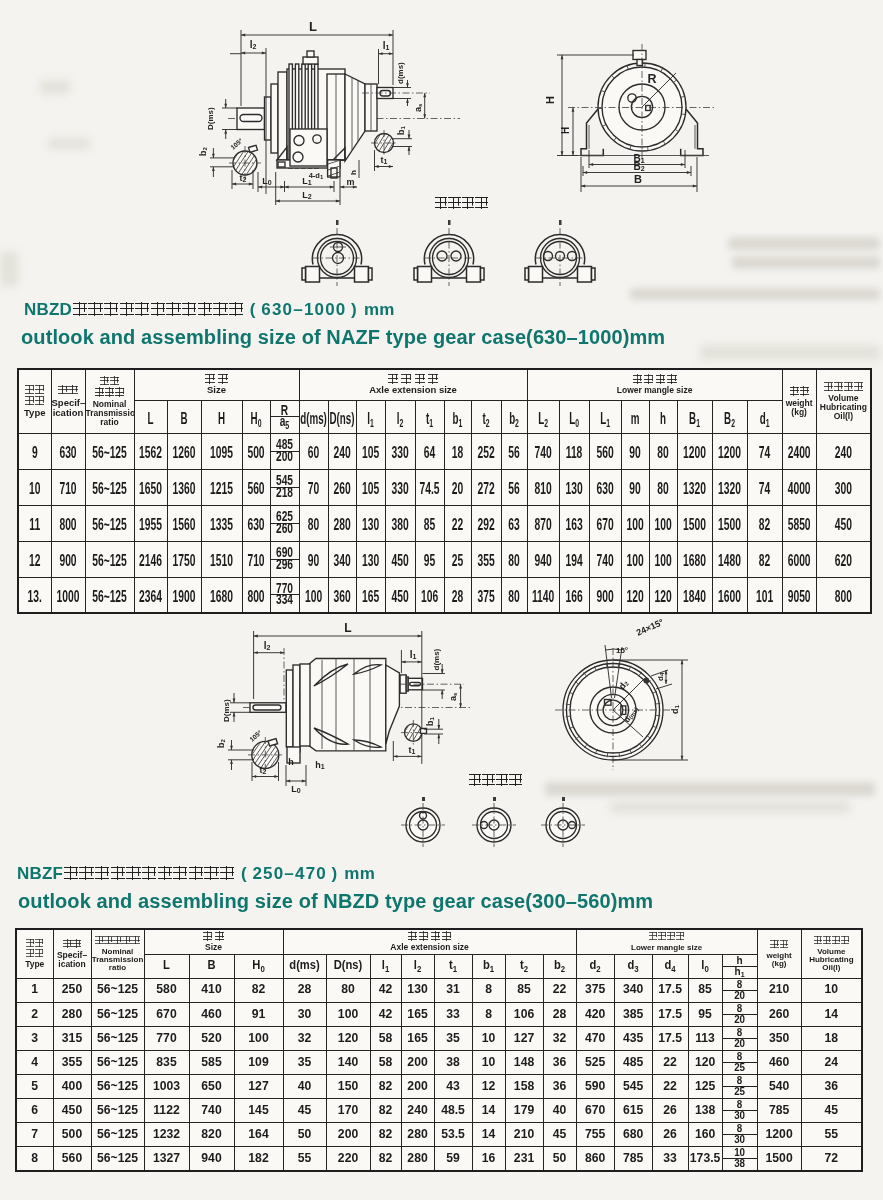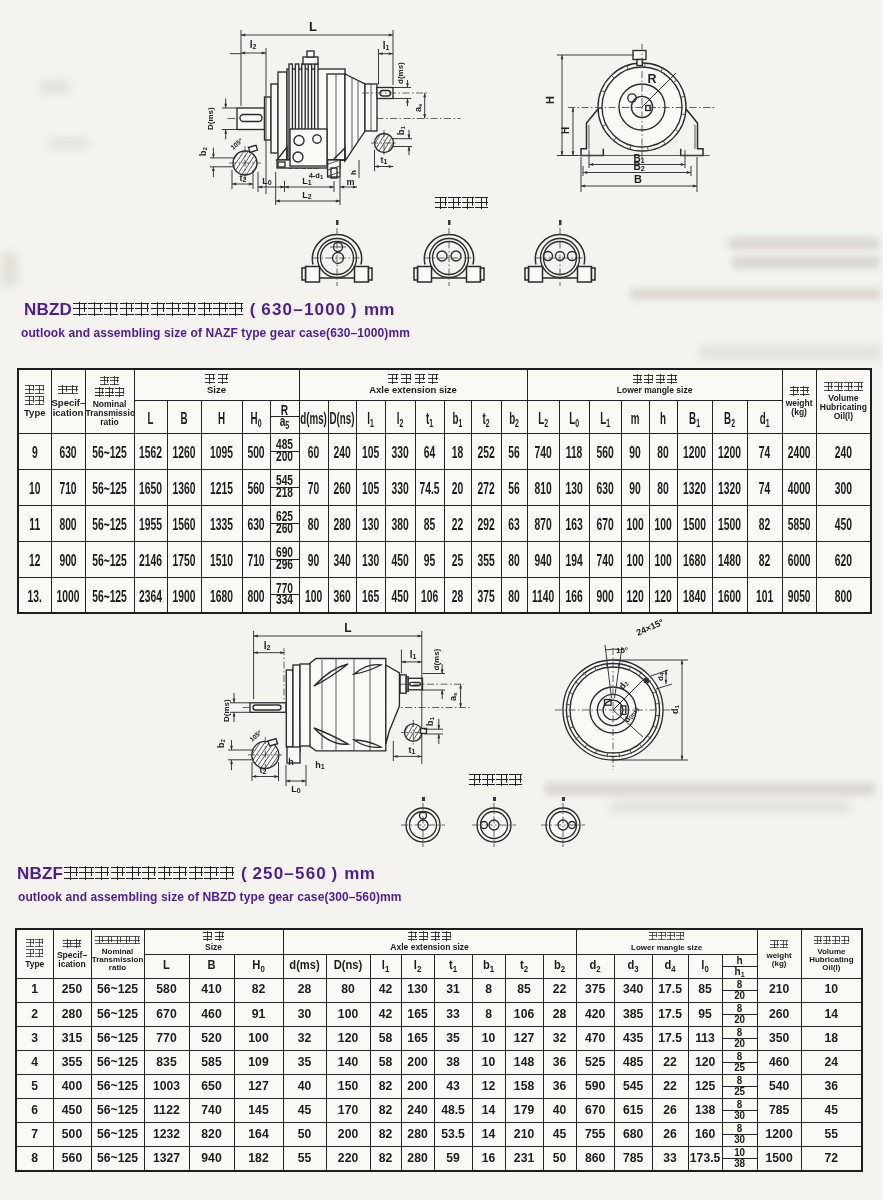--- a/index.html
+++ b/index.html
@@ -4,24 +4,24 @@
 body{width:883px;height:1200px;position:relative;background:#f4f3ef;overflow:hidden;
  font-family:"Liberation Sans",sans-serif;color:#1c1c1c;font-weight:bold}
 .abs{position:absolute}
 
 i.z{display:inline-block;width:0.92em;height:0.92em;margin:0 0.045em;vertical-align:-0.08em;
  background-image:linear-gradient(#222,#222),linear-gradient(#222,#222),linear-gradient(#222,#222),linear-gradient(#222,#222),linear-gradient(#222,#222);
  background-repeat:no-repeat;
  background-size:100% 9%,100% 9%,100% 9%,9% 100%,9% 64%;
  background-position:0 6%,0 50%,0 94%,46% 0,90% 22%}
 
-.tt{position:absolute;white-space:nowrap;color:#4c1d95}
+.tt{position:absolute;white-space:nowrap;color:#0f766e}
 .tc{font-size:17px;letter-spacing:0.2px}
 .tc i.z{font-size:15.5px}
-.te{font-size:12px;letter-spacing:0.1px}
+.te{font-size:20px;letter-spacing:0.1px}
 
 .tb{position:absolute;border-collapse:collapse;table-layout:fixed;background:#faf9f6;
  border:2px solid #1e1e1e}
 .tb td{border:1px solid #242424;text-align:center;vertical-align:middle;padding:0;overflow:hidden;line-height:1.05}
 .t1 td.d1{font-size:15px}
 .t2 td.d2{font-size:12.5px}
 span.nx{display:inline-block;white-space:nowrap;font-size:10.3px;transform:scaleY(1.6);transform-origin:50% 50%}
 span.n2{display:inline-block;white-space:nowrap;font-size:12.2px;transform:scaleY(1.12);transform-origin:50% 50%}
 .hs span.nx{font-size:9.8px}
 .hs span.n2{font-size:11.2px}
@@ -1017,21 +1017,21 @@
 <circle cx="563" cy="207" r="5" class="pt"></circle>
 <line x1="541" y1="207" x2="585" y2="207" class="cl"></line>
 <line x1="563" y1="185" x2="563" y2="229" class="cl"></line>
 <circle cx="572" cy="207" r="3.5" class="pt"></circle>
 <rect x="562" y="179" width="3" height="4" fill="#3a3a3a"></rect>
 </g>
 </svg>
 
 <div class="abs " style="left:468px;top:773px;font-size:13.5px;white-space:nowrap"><i class="z"></i><i class="z"></i><i class="z"></i><i class="z"></i></div>
 
-<div class="tt tc" style="left:17px;top:864px">NBZF<i class="z"></i><i class="z"></i><i class="z"></i><i class="z"></i><i class="z"></i><i class="z"></i><i class="z"></i><i class="z"></i><i class="z"></i><i class="z"></i><i class="z"></i><span style="letter-spacing:1.2px"> ( 250–560 ) </span>mm</div>
+<div class="tt tc" style="left:17px;top:864px">NBZF<i class="z"></i><i class="z"></i><i class="z"></i><i class="z"></i><i class="z"></i><i class="z"></i><i class="z"></i><i class="z"></i><i class="z"></i><i class="z"></i><i class="z"></i><span style="letter-spacing:1.2px"> ( 250–470 ) </span>mm</div>
 
 <div class="tt te" style="left:18px;top:890px">outlook and assembling size of NBZD type gear case(300–560)mm</div>
 
 <table class="tb t2" style="left:15px;top:928px;width:846px">
 <colgroup>
       <col style="width:37px">
       <col style="width:38px">
       <col style="width:53px">
       <col style="width:45px">
       <col style="width:45px">

